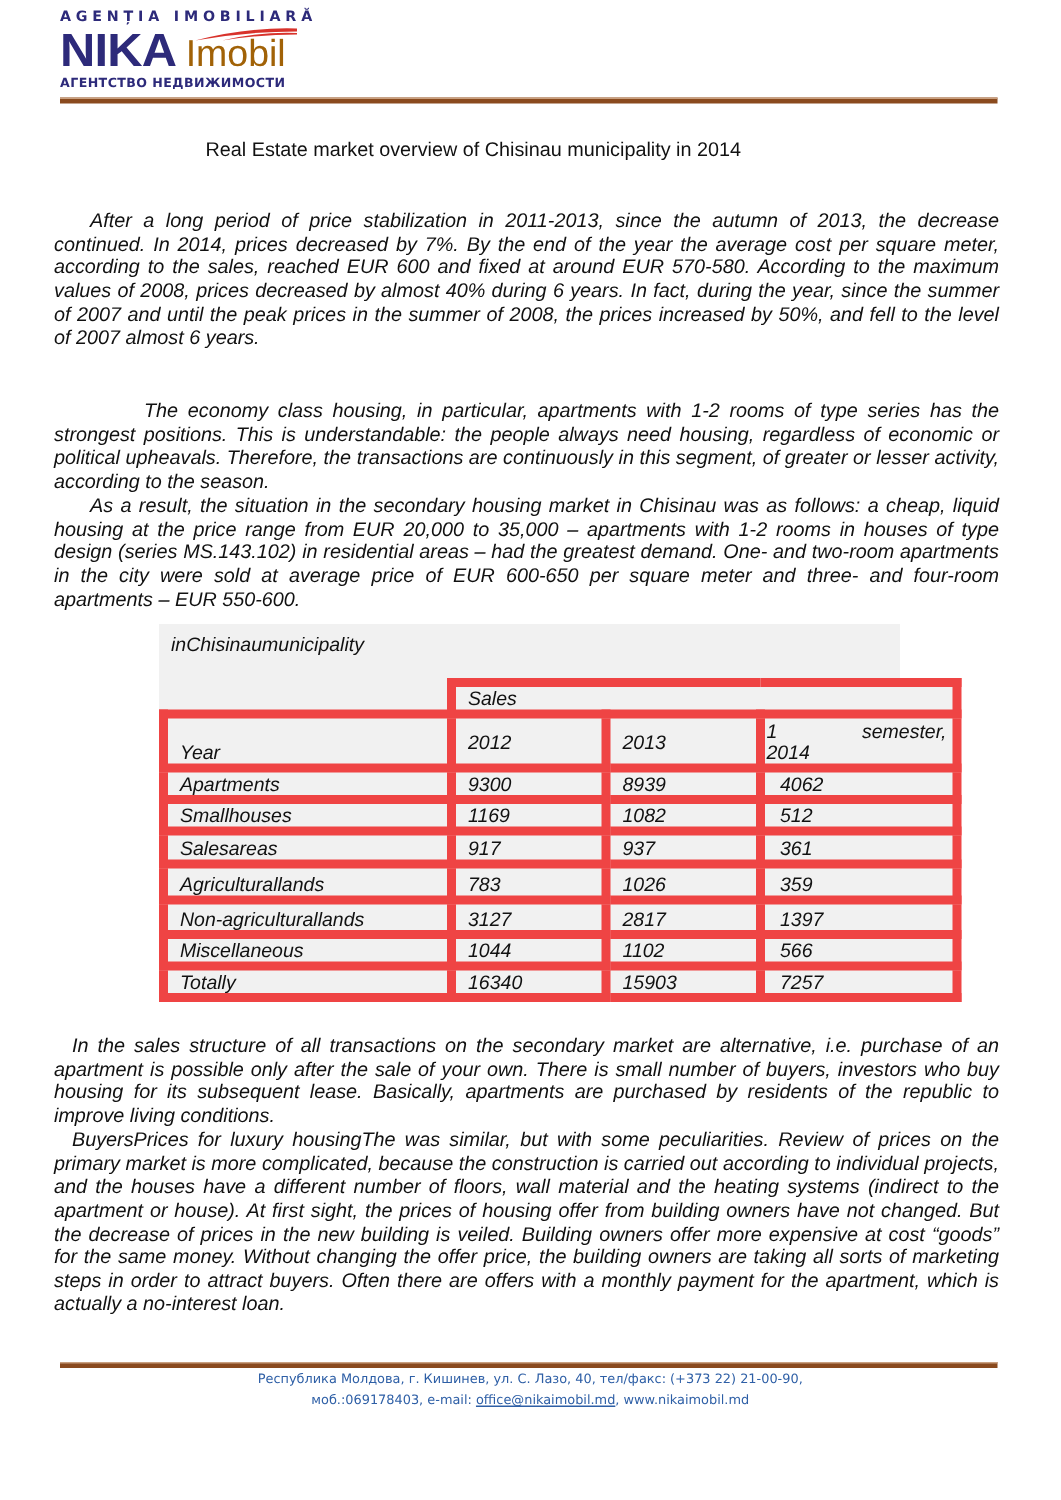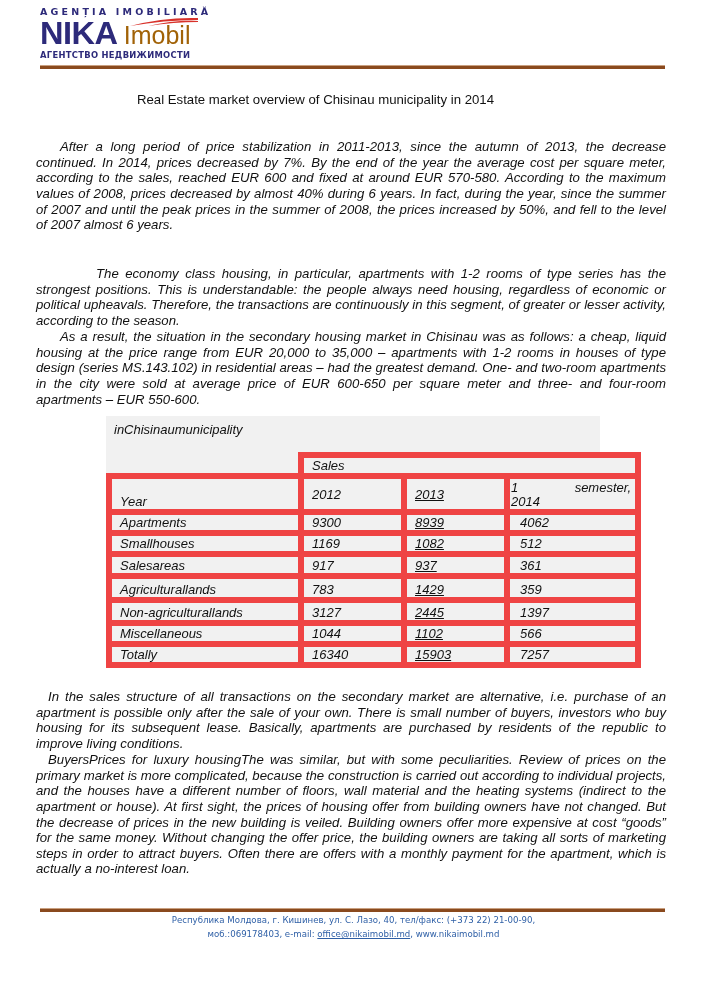--- a/index.html
+++ b/index.html
@@ -22,21 +22,21 @@
   .p3 { top:316px; text-indent:24px; }
   .p4 { top:676px; text-indent:12px; }
   .p5 { top:739px; text-indent:12px; }
   .tbl-wrap { position:absolute; left:106px; top:416px; width:494px; height:248px; background:#f1f1f1; }
   .tbl-caption { position:absolute; left:114px; top:422px; font-style:italic; font-size:13px; }
   table { position:absolute; left:106px; top:452px; border-collapse:collapse; font-style:italic; font-size:13px; }
   td { border:6px solid #ef4444; padding:0 4px; vertical-align:bottom; background:#f1f1f1; }
   td.nob { border:none; background:transparent; }
   .c0 { width:174px; padding-left:8px; }
   .c1 { width:85px; padding-left:8px; }
-  .c2 { width:85px; padding-left:8px;text-decoration:underline; }
+  .c2 { width:85px; padding-left:8px; }
   .c3 { width:111px; padding-left:10px; }
   .sem { text-align:justify; line-height:14px; }
   .footer-text { position:absolute; top:913px; left:0; width:707px; text-align:center; font-family:"DejaVu Sans", sans-serif; font-size:8.6px; color:#2e5fa6; line-height:14px; }
   .footer-text .link { text-decoration:underline; }
 </style>
 </head>
 <body>
 
 <div class="logo">
   <div class="top">AGENȚIA IMOBILIARĂ</div>
@@ -90,27 +90,27 @@
   </tr>
   <tr style="height:22px">
     <td class="c0">Salesareas</td>
     <td class="c1">917</td>
     <td class="c2">937</td>
     <td class="c3">361</td>
   </tr>
   <tr style="height:24px">
     <td class="c0">Agriculturallands</td>
     <td class="c1">783</td>
-    <td class="c2">1429</td>
+    <td class="c2">1026</td>
     <td class="c3">359</td>
   </tr>
   <tr style="height:23px">
     <td class="c0">Non-agriculturallands</td>
     <td class="c1">3127</td>
-    <td class="c2">2445</td>
+    <td class="c2">2817</td>
     <td class="c3">1397</td>
   </tr>
   <tr style="height:21px">
     <td class="c0">Miscellaneous</td>
     <td class="c1">1044</td>
     <td class="c2">1102</td>
     <td class="c3">566</td>
   </tr>
   <tr style="height:21px">
     <td class="c0">Totally</td>

